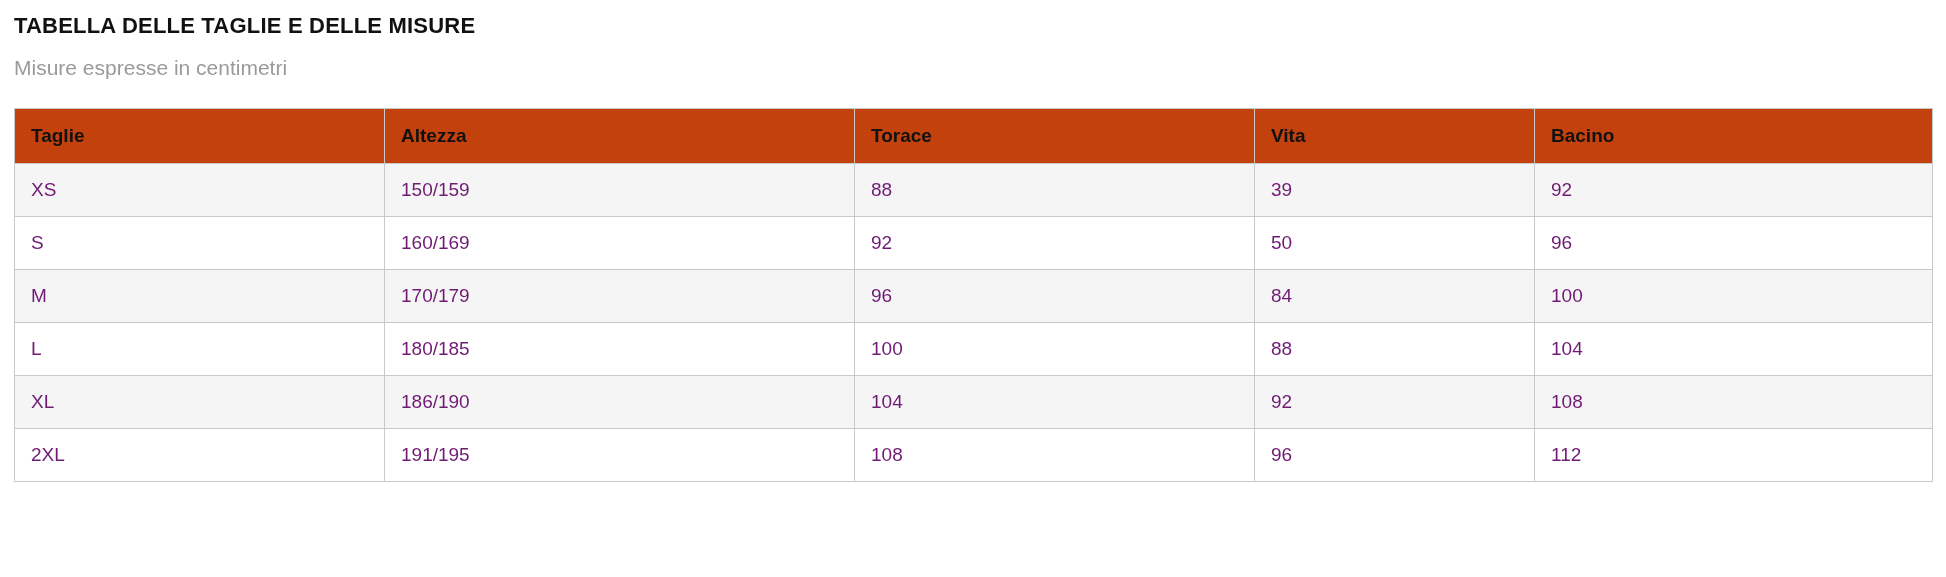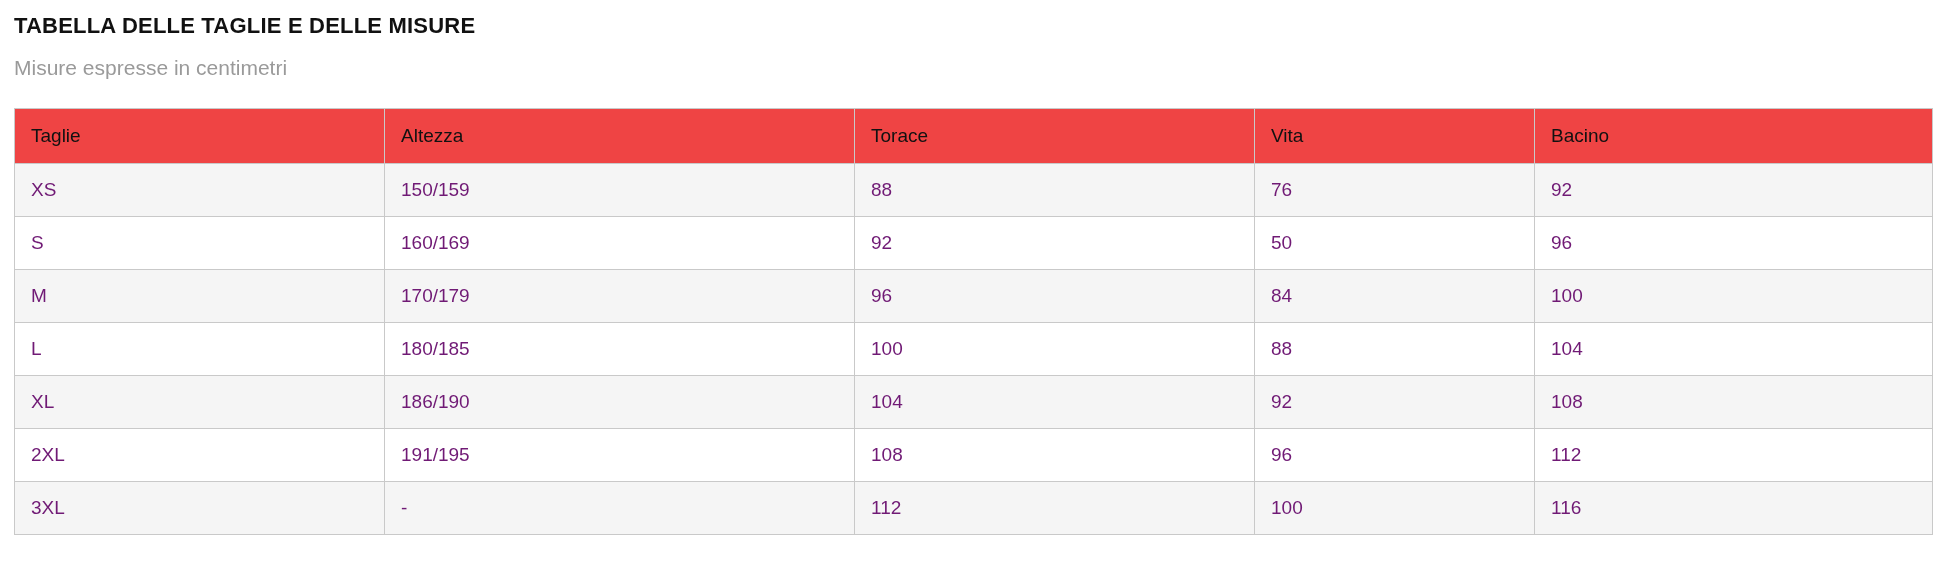--- a/index.html
+++ b/index.html
@@ -51,23 +51,23 @@
   table.size-table td {
     border: 1px solid #c9c9c9;
     text-align: left;
     vertical-align: middle;
     font-size: 19px;
     height: 53px;
     padding: 0 16px;
     box-sizing: border-box;
   }
   table.size-table thead th {
-    font-weight: normal;
+    font-weight: bold;
     color: #111111;
-    background: #ef4444;
+    background: #c2410c;
     height: 55px;
   }
   table.size-table tbody td {
     font-weight: normal;
     color: #701a75;
   }
   table.size-table tbody tr.odd td {
     background: #f5f5f5;
   }
   table.size-table tbody tr.even td {
@@ -104,21 +104,21 @@
           <th>Torace</th>
           <th>Vita</th>
           <th>Bacino</th>
         </tr>
       </thead>
       <tbody>
         <tr class="odd">
           <td>XS</td>
           <td>150/159</td>
           <td>88</td>
-          <td>76</td>
+          <td>39</td>
           <td>92</td>
         </tr>
         <tr class="even">
           <td>S</td>
           <td>160/169</td>
           <td>92</td>
           <td>50</td>
           <td>96</td>
         </tr>
         <tr class="odd">
@@ -142,24 +142,17 @@
           <td>92</td>
           <td>108</td>
         </tr>
         <tr class="even">
           <td>2XL</td>
           <td>191/195</td>
           <td>108</td>
           <td>96</td>
           <td>112</td>
         </tr>
-        <tr class="odd">
-          <td>3XL</td>
-          <td>-</td>
-          <td>112</td>
-          <td>100</td>
-          <td>116</td>
-        </tr>
       </tbody>
     </table>
   </div>
 
 </div>
 
 </body></html>

